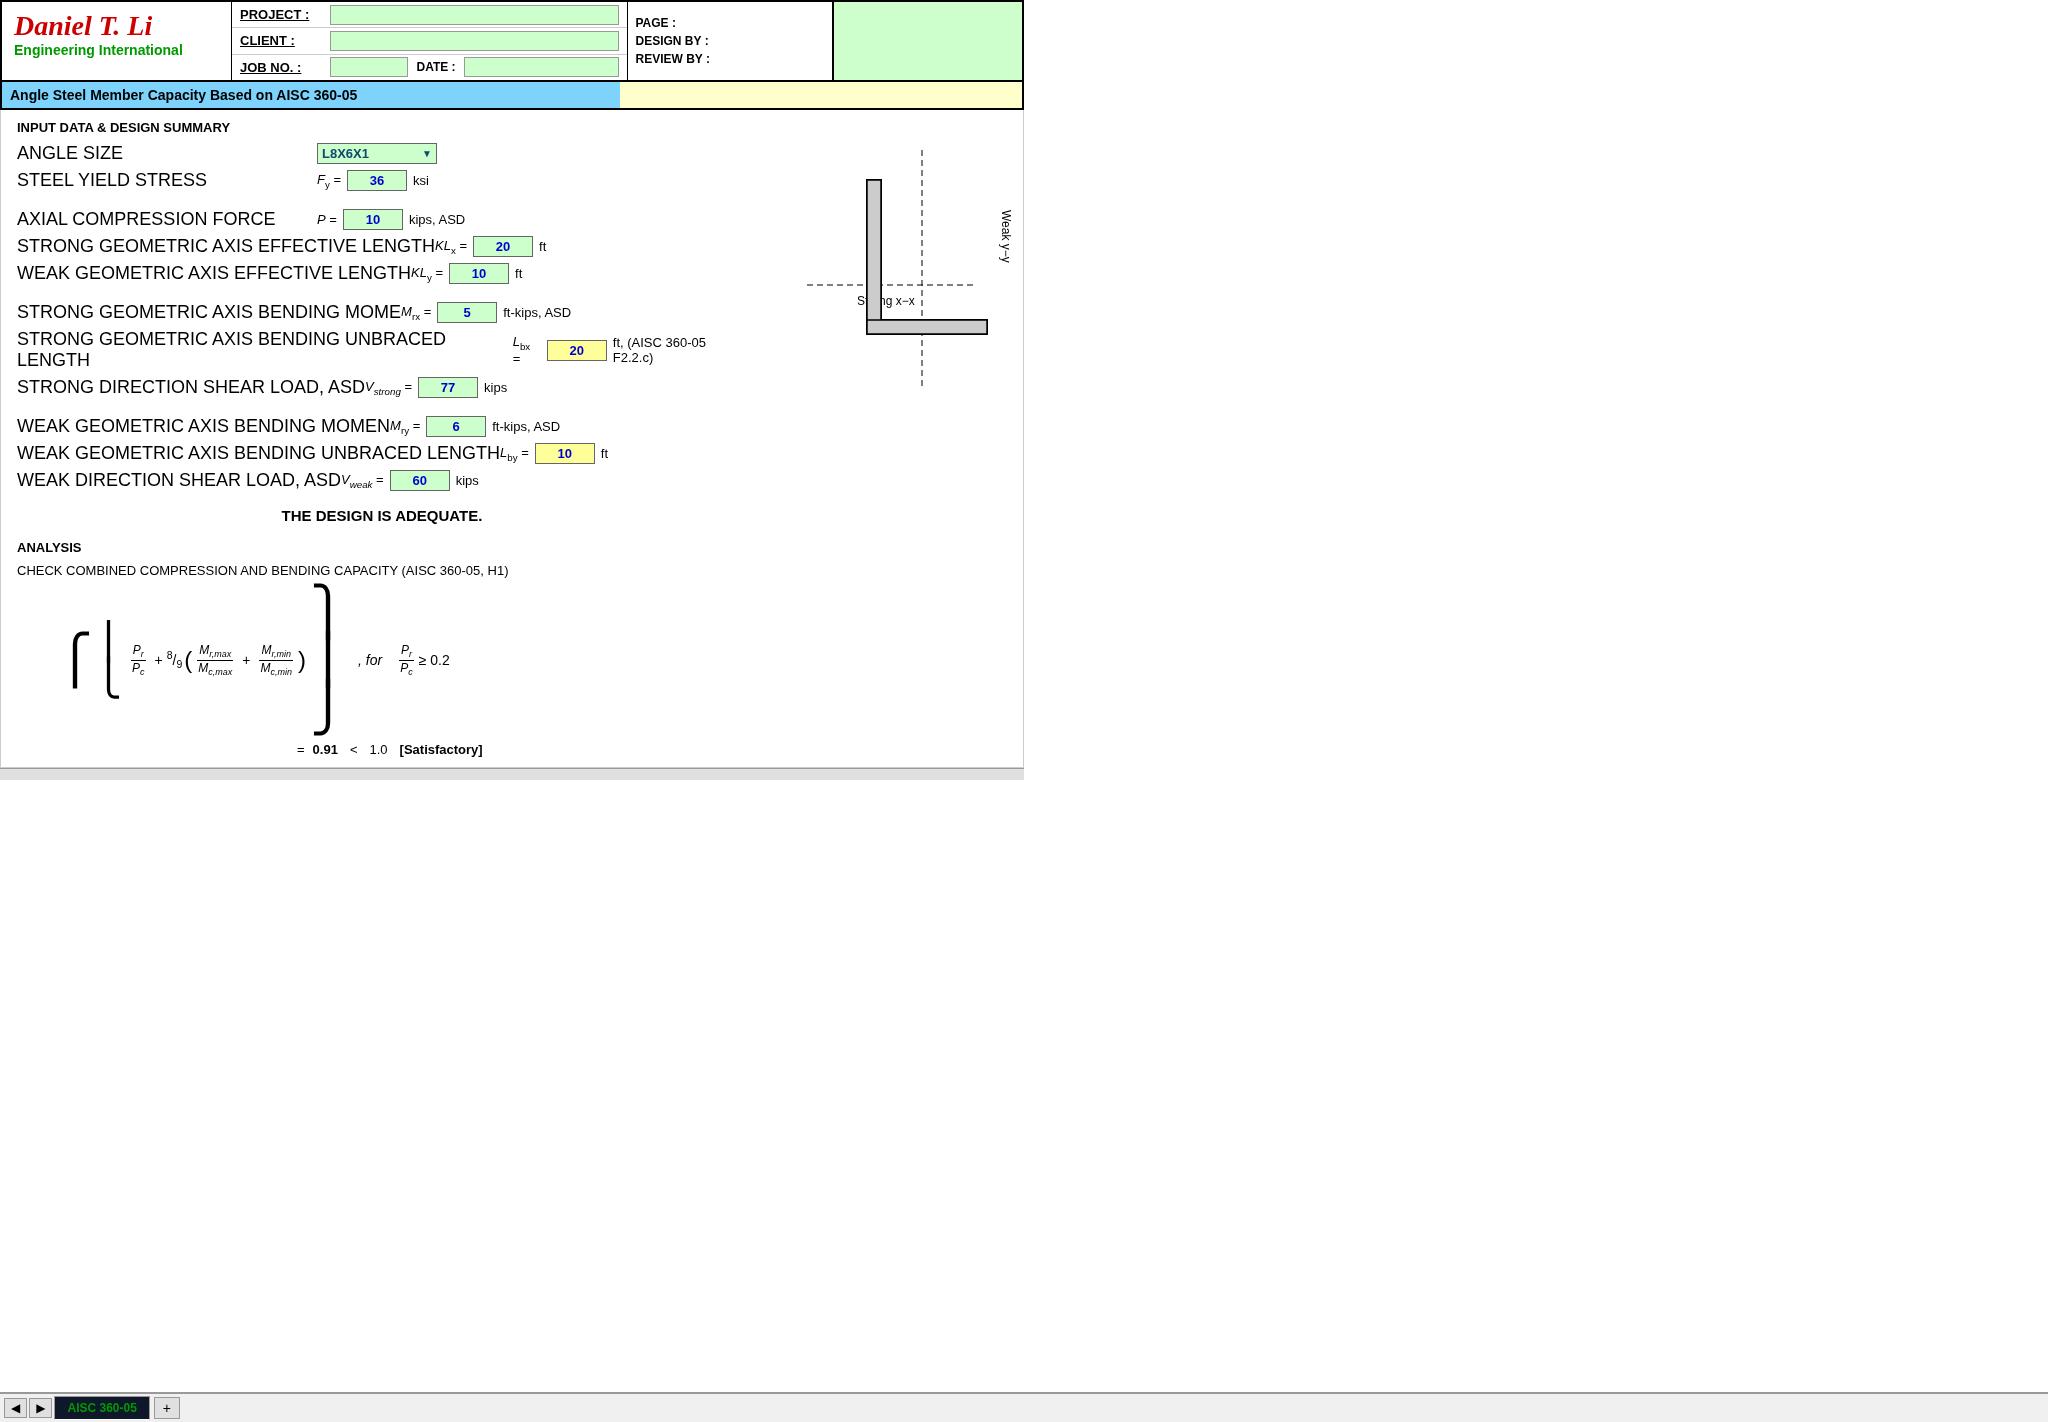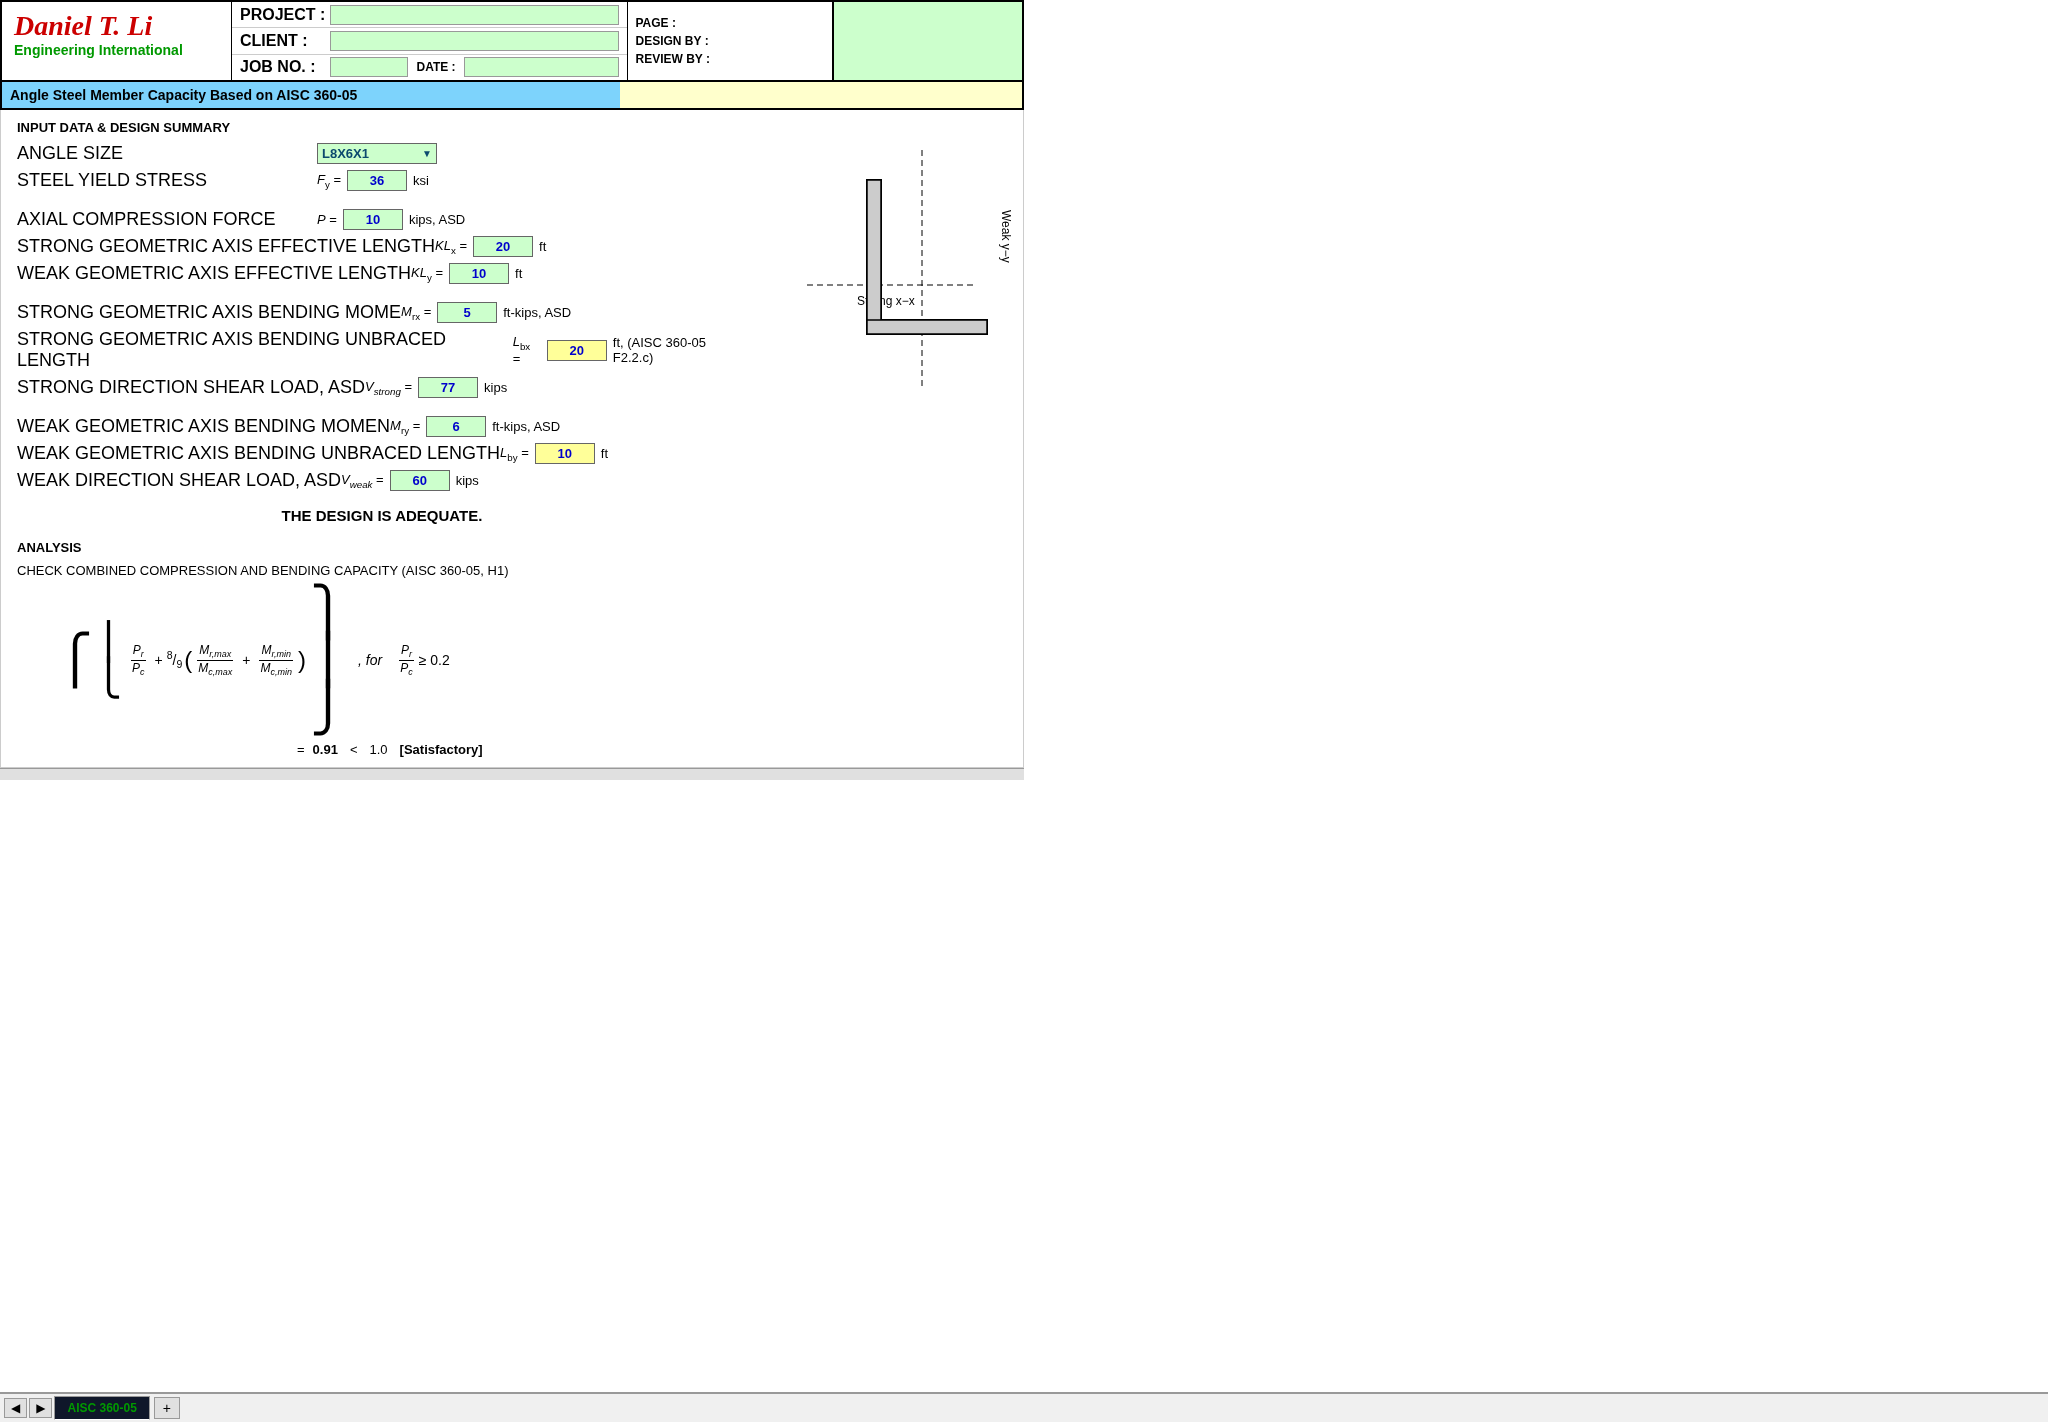--- a/index.html
+++ b/index.html
@@ -42,23 +42,24 @@
     }
     .header-field-row {
       display: flex;
       align-items: center;
       padding: 2px 8px;
       border-bottom: 1px solid #ccc;
       flex: 1;
     }
     .header-field-row:last-child { border-bottom: none; }
     .field-label {
-      font-size: 16px;
+      font-size: 13px;
       font-weight: bold;
       min-width: 90px;
+      text-decoration: underline;
     }
     .field-value-box {
       flex: 1;
       height: 20px;
       background: #ccffcc;
       border: 1px solid #999;
     }
     .header-right-labels {
       display: flex;
       flex-direction: column;

